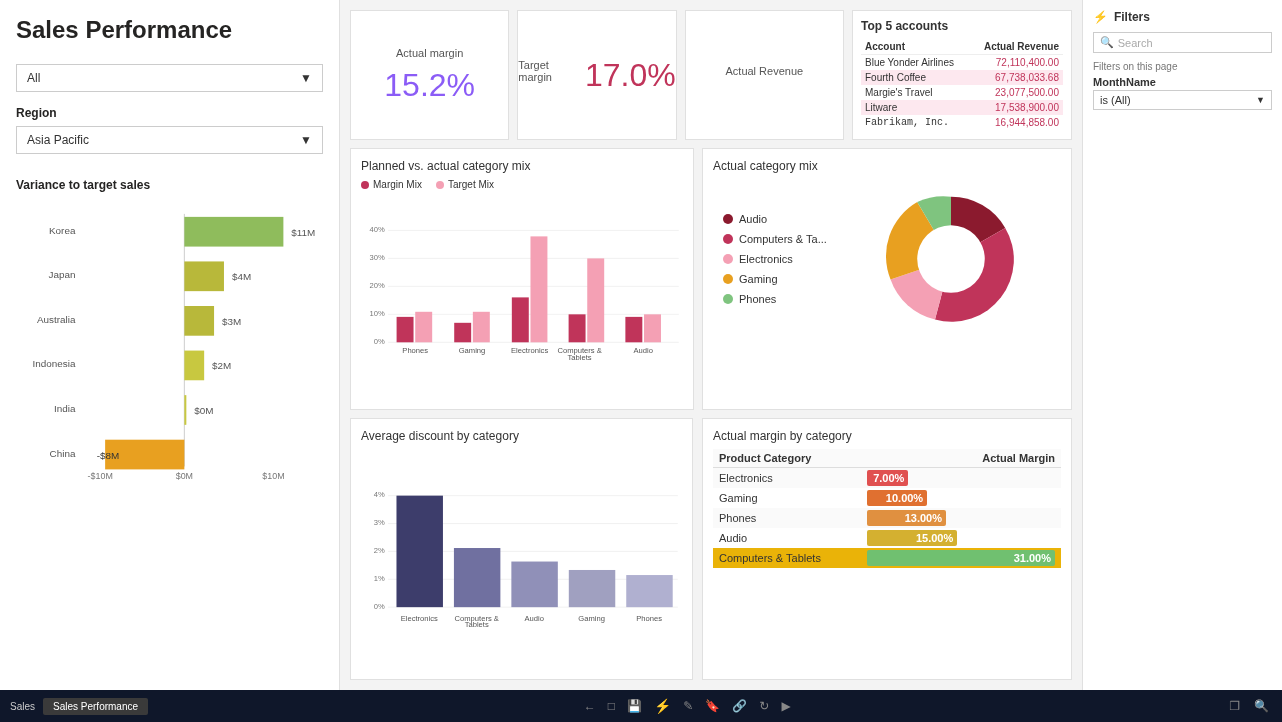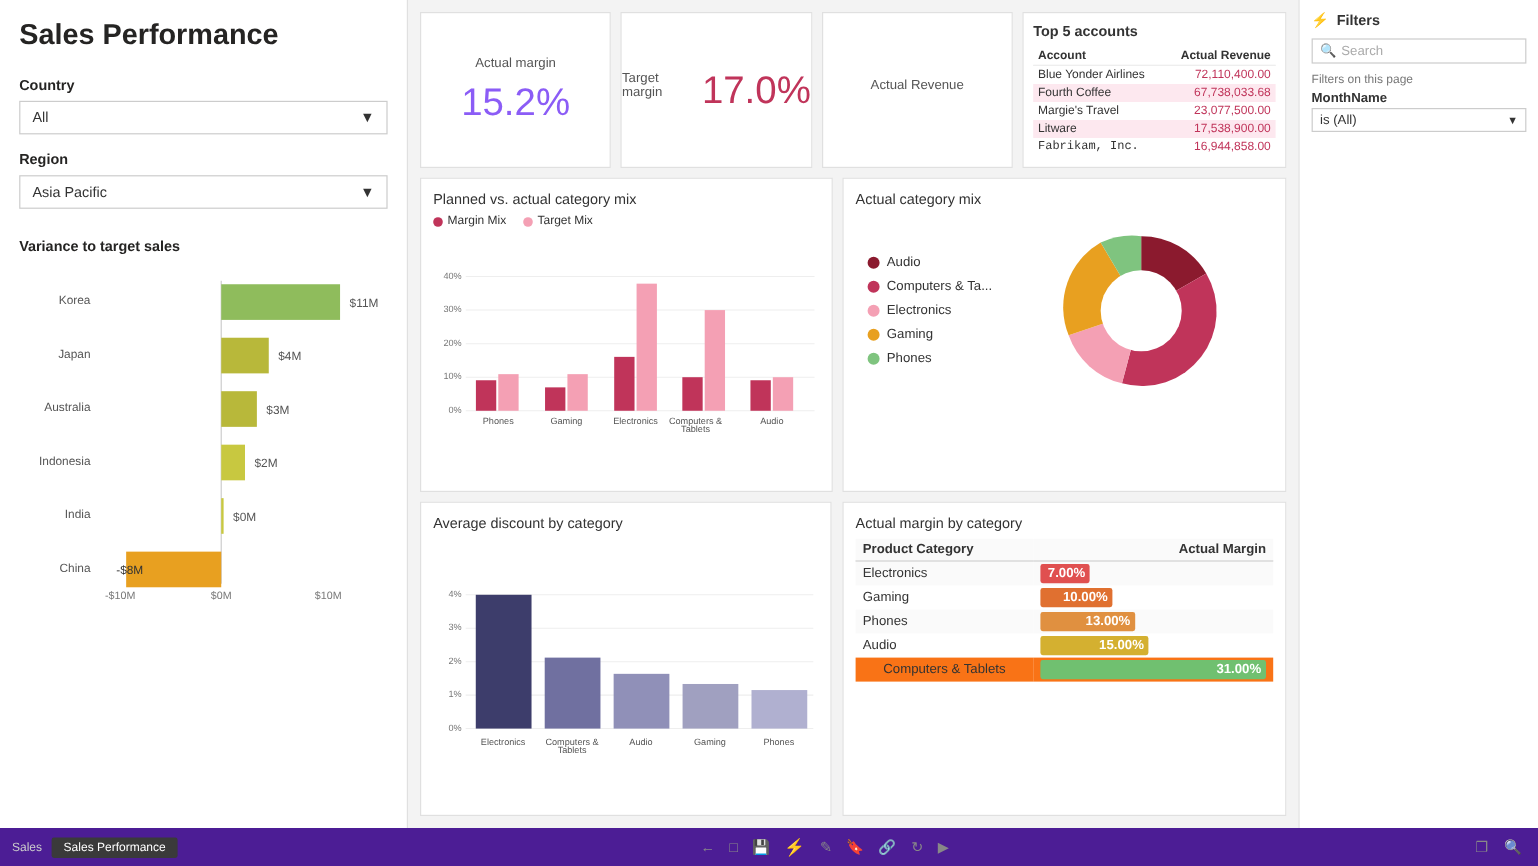--- a/index.html
+++ b/index.html
@@ -81,21 +81,20 @@
   </style>
 </head>
 <body>
 
 <div class="app-container">
   <div class="main-content">
 
     <div class="sidebar">
       <div class="sidebar-title">Sales Performance</div>
 
-      <div class="filter-label">Country</div>
       <div class="filter-select">
         <span>All</span>
         <span>▼</span>
       </div>
 
       <div class="filter-label">Region</div>
       <div class="filter-select">
         <span>Asia Pacific</span>
         <span>▼</span>
       </div>
@@ -351,21 +350,21 @@
                   <td style="padding: 2px 6px; width: 200px;">
                     <div style="background: rgb(224, 144, 64); width: 42%; height: 16px; display: flex; align-items: center; justify-content: flex-end; padding-right: 4px; font-size: 11px; color: rgb(255, 255, 255); font-weight: 600; border-radius: 2px; min-width: 40px;">13.00%</div>
                   </td>
                 </tr>
                 <tr style="background: rgb(255, 255, 255);">
                   <td style="padding: 4px 6px; font-size: 11px;">Audio</td>
                   <td style="padding: 2px 6px; width: 200px;">
                     <div style="background: rgb(212, 176, 48); width: 48%; height: 16px; display: flex; align-items: center; justify-content: flex-end; padding-right: 4px; font-size: 11px; color: rgb(255, 255, 255); font-weight: 600; border-radius: 2px; min-width: 40px;">15.00%</div>
                   </td>
                 </tr>
-                <tr style="background: #f97316; text-align: center;">
+                <tr style="background: #eab308;">
                   <td style="padding: 4px 6px; font-size: 11px;">Computers &amp; Tablets</td>
                   <td style="padding: 2px 6px; width: 200px;">
                     <div style="background: rgb(112, 192, 112); width: 100%; height: 16px; display: flex; align-items: center; justify-content: flex-end; padding-right: 4px; font-size: 11px; color: rgb(255, 255, 255); font-weight: 600; border-radius: 2px; min-width: 40px;">31.00%</div>
                   </td>
                 </tr>
               </tbody>
           </table>
         </div>
       </div>
 
@@ -383,21 +382,21 @@
       <div class="filter-section-label" style="font-size:10px; color:#777; margin-bottom:4px;">Filters on this page</div>
       <div style="font-size:11px; font-weight:600; margin-bottom:2px;">MonthName</div>
       <div class="filter-dropdown-row" style="display:flex; justify-content:space-between; align-items:center; border:1px solid #ccc; padding:3px 6px; margin-bottom:4px;">
         <span style="font-size:11px;">is (All)</span>
         <span style="font-size:9px;">▼</span>
       </div>
     </div>
 
   </div>
 
-  <div class="taskbar" style="height:32px; background:#4c1d95; display:flex; align-items:center; justify-content:space-between; padding:0 10px;">
+  <div class="taskbar" style="height:32px; background:#0f172a; display:flex; align-items:center; justify-content:space-between; padding:0 10px;">
     <div class="taskbar-left" style="display:flex; align-items:center; gap:8px; color:#fff; font-size:11px;">
       <span style="color:#ccc; font-size:10px;">Sales</span>
       <span style="color:#fff; font-size:10px; background:#3a3a3a; padding:3px 10px; border-radius:2px; cursor:pointer;">Sales Performance</span>
     </div>
     <div class="taskbar-center" style="display:flex; align-items:center; gap:6px;">
       <span class="taskbar-icon" style="color:#888; font-size:12px; cursor:pointer;">←</span>
       <span class="taskbar-icon" style="color:#888; font-size:12px; cursor:pointer;">□</span>
       <span class="taskbar-icon" style="color:#888; font-size:12px; cursor:pointer;">💾</span>
       <span class="taskbar-icon" style="color:#ffd700; font-size:14px;">⚡</span>
       <span class="taskbar-icon" style="color:#888; font-size:12px; cursor:pointer;">✎</span>

